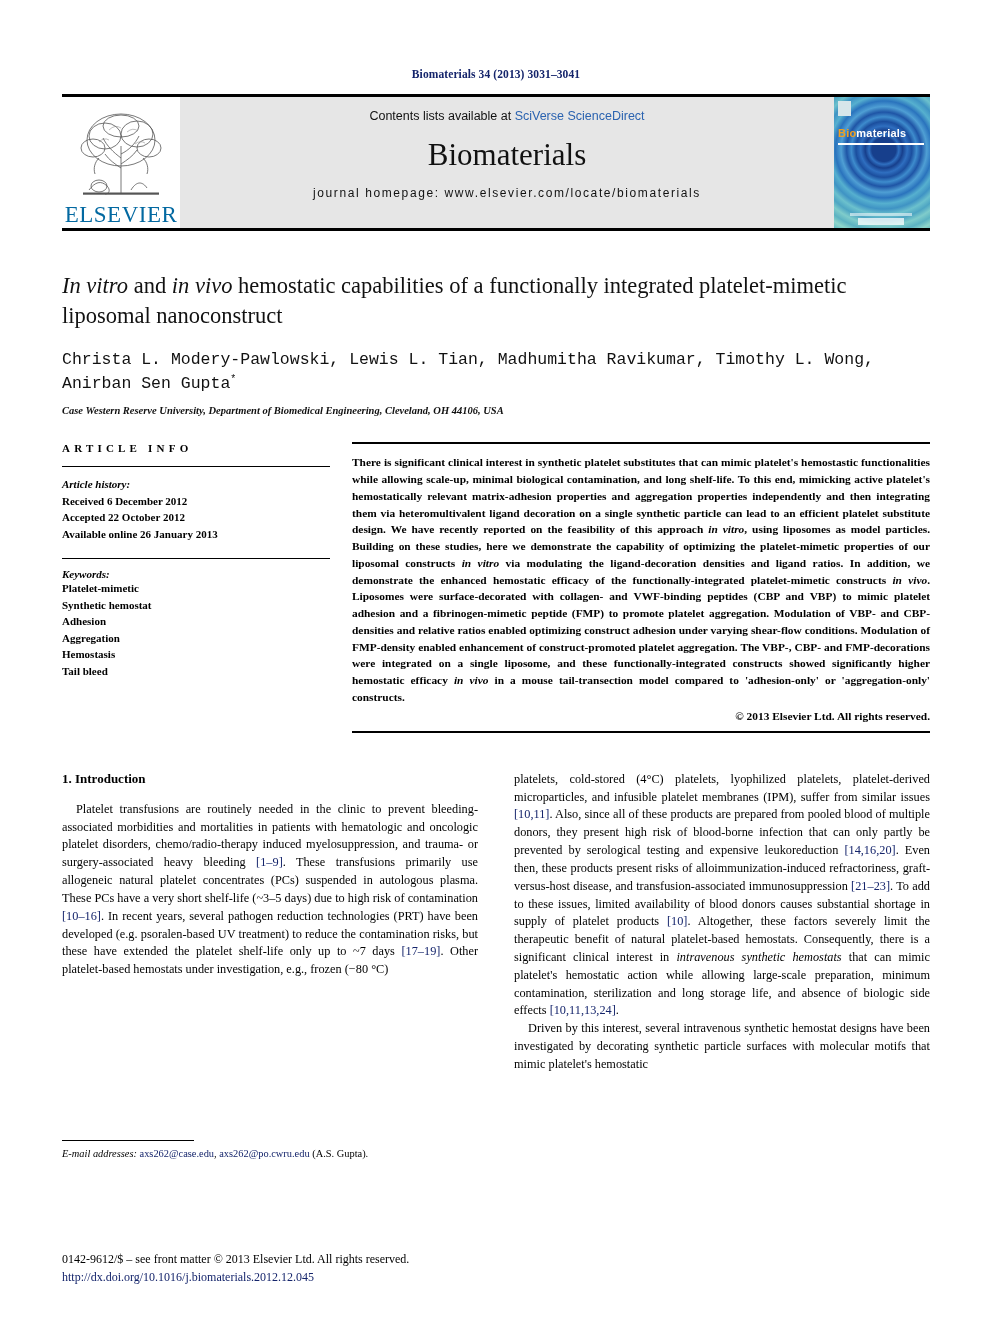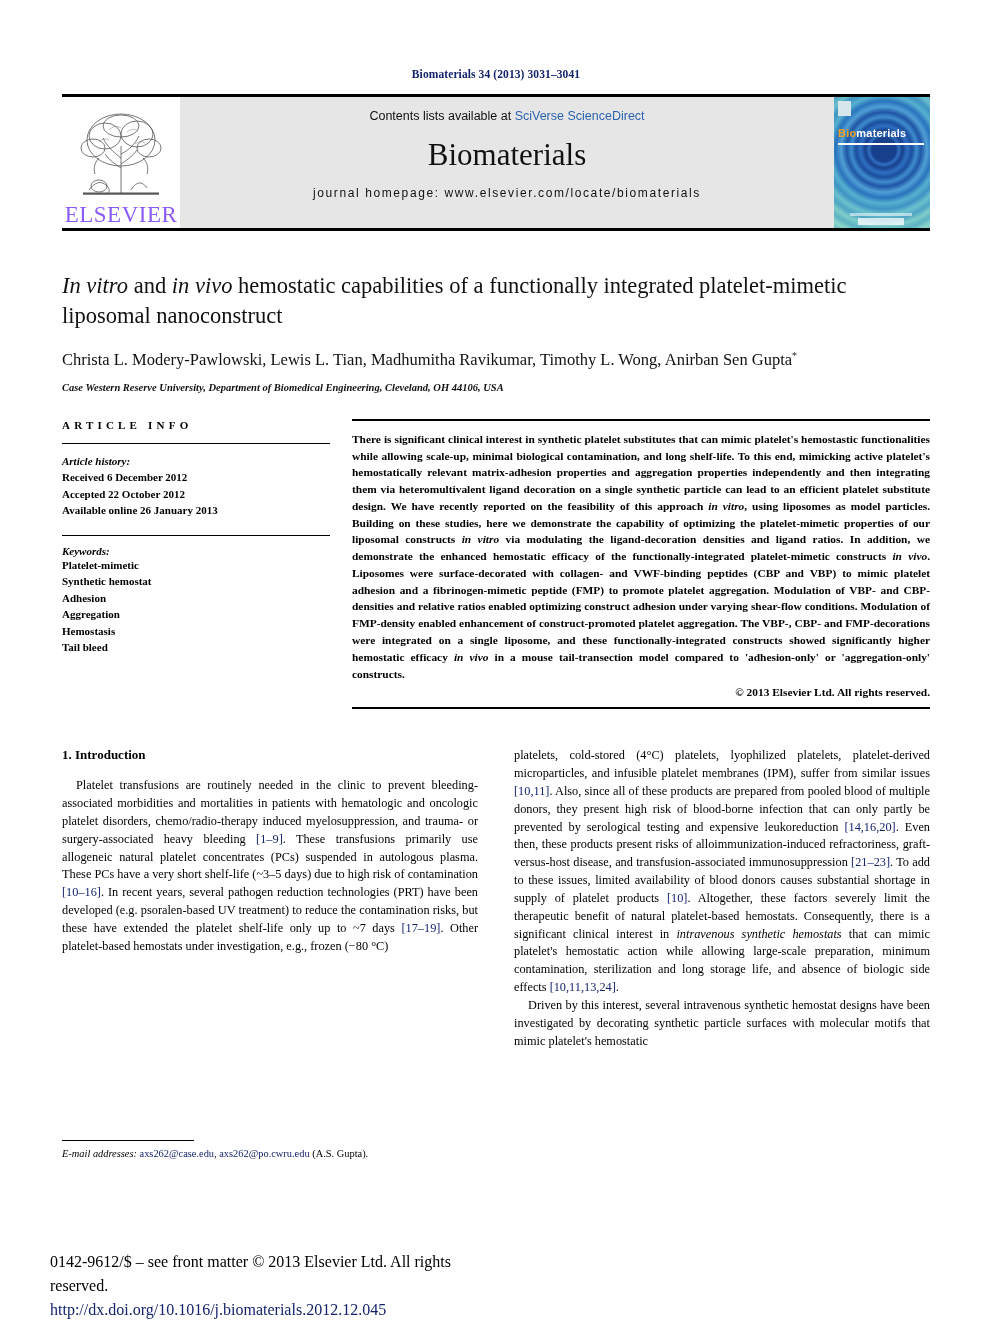--- a/index.html
+++ b/index.html
@@ -40,21 +40,21 @@
     display: flex;
     flex-direction: column;
     align-items: center;
     justify-content: flex-end;
     padding-bottom: 2px;
     background: #fff;
   }
   .tree-svg { display: block; }
   .elsevier-word {
     font-family: "Liberation Serif", serif;
-    color: #8b5cf6;
+    color: #0369a1;
     font-size: 23px;
     letter-spacing: .5px;
     line-height: 1;
     margin-top: 1px;
   }
   .mast-center {
     flex: 1 1 auto;
     background: #e6e6e6;
     display: flex;
     flex-direction: column;
@@ -132,21 +132,21 @@
   .art-title {
     font-family: "Liberation Serif", serif;
     font-size: 22.5px;
     line-height: 1.32;
     font-weight: normal;
     margin: 0;
     color: #111;
   }
   .art-title i { font-style: italic; }
   .authors {
-    font-family: Liberation Serif, serif;
+    font-family: Liberation Mono, monospace;
     font-size: 16.5px;
     line-height: 1.42;
     margin-top: 18px;
     color: #111;
   }
   .authors sup { font-size: 10px; vertical-align: super; }
   .affiliation {
     font-family: "Liberation Serif", serif;
     font-style: italic;
     font-weight: bold;
@@ -236,25 +236,25 @@
     font-family: "Liberation Serif", serif;
     font-size: 10.4px;
     line-height: 1.42;
     text-align: justify;
   }
   .footnote .em-label { font-style: italic; }
   .lnk { color: #14246b; }
 
   .frontmatter {
     position: absolute;
-    left: 50px;
+    left: 62px;
     top: 1250px;
     width: 430px;
     font-family: "Liberation Serif", serif;
-    font-size: 16px;
+    font-size: 12px;
     line-height: 1.5;
   }
   .frontmatter .doi { color: #14246b; }
 </style>
 </head>
 <body>
 
 <div class="page">
 
   <div class="running-head">Biomaterials 34 (2013) 3031–3041</div>

